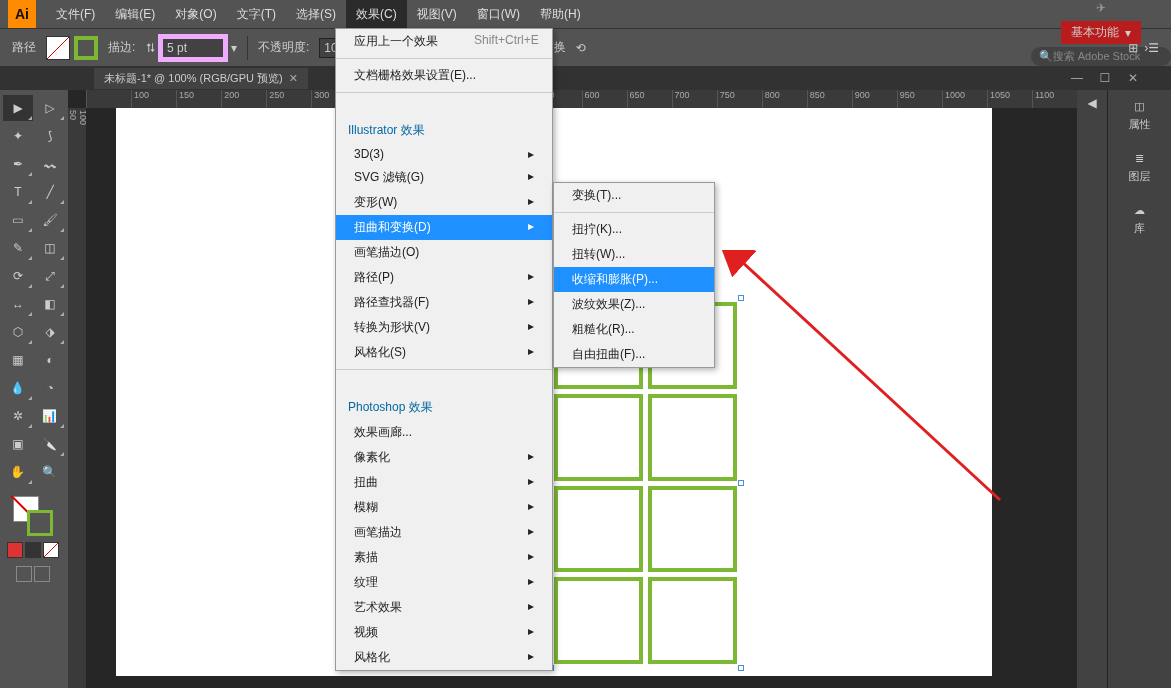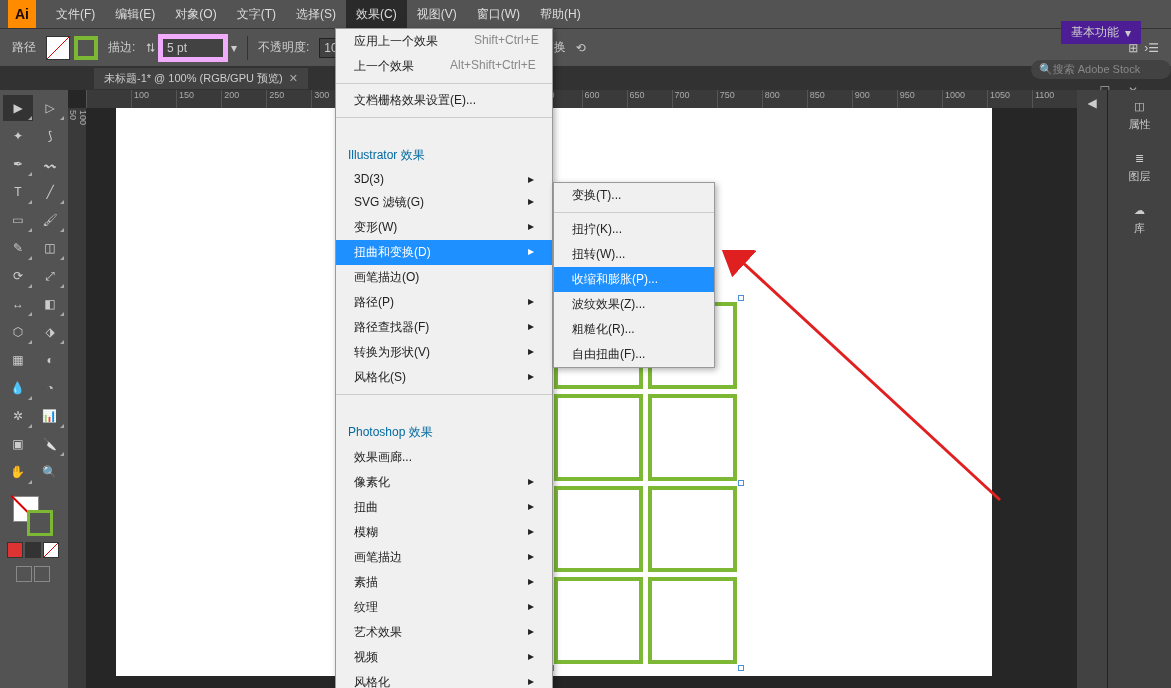--- a/index.html
+++ b/index.html
@@ -5,21 +5,21 @@
 * { margin: 0; padding: 0; box-sizing: border-box; font-family: "Microsoft YaHei", sans-serif; }
 body { background: #323232; color: #ccc; font-size: 12px; overflow: hidden; width: 1171px; height: 688px; position: relative; }
 
 
 .menubar { height: 28px; background: #535353; display: flex; align-items: center; padding-left: 8px; }
 .logo { width: 28px; height: 28px; background: #ff8c00; display: flex; align-items: center; justify-content: center; color: #1a0a00; font-weight: bold; font-size: 14px; margin-right: 10px; }
 .menu-item { padding: 0 10px; color: #ddd; line-height: 28px; cursor: pointer; }
 .menu-item.active { background: #2a2a2a; }
 .menubar-right { margin-left: auto; display: flex; align-items: center; flex-direction: column; }
 .menubar-icon { width: 24px; height: 20px; margin: 0 3px; display: flex; align-items: center; justify-content: center; color: #999; }
-.workspace-select { background: #4c1d95; padding: 3px 10px; color: #ccc; margin: 16px 8px; display: flex; align-items: center; }
+.workspace-select { background: #b91c1c; padding: 3px 10px; color: #ccc; margin: 3px 8px; display: flex; align-items: center; }
 .search-box { background: #424242; border-radius: 10px; padding: 2px 8px; color: #888; width: 140px; font-size: 11px; display: flex; align-items: center; }
 .win-controls { display: flex; margin-left: 8px; }
 .win-btn { width: 28px; height: 24px; display: flex; align-items: center; justify-content: center; color: #aaa; }
 
 
 .controlbar { height: 38px; background: #535353; border-top: 1px solid #333; display: flex; align-items: center; padding: 0 12px; gap: 10px; }
 .control-label { color: #ccc; }
 .swatch-pair { display: flex; gap: 4px; }
 .swatch { width: 24px; height: 24px; border: 1px solid #333; }
 .stroke-input { display: flex; align-items: center; gap: 3px; }
@@ -305,24 +305,20 @@
       <span>库</span>
     </div>
   </div>
 </div>
 
 <div class="dropdown menu1">
   <div class="dd-item">
       <span>应用上一个效果</span>
       <span class="dd-shortcut">Shift+Ctrl+E</span>
     </div>
-  <div class="dd-item">
-      <span>上一个效果</span>
-      <span class="dd-shortcut">Alt+Shift+Ctrl+E</span>
-    </div>
   <div class="dropdown-section-break"></div>
   <div class="dd-item">
       <span>文档栅格效果设置(E)...</span>
     </div>
   <div class="dropdown-section-break"></div>
   <div class="dd-header">Illustrator 效果</div>
   <div class="dd-item">
       <span>3D(3)</span>
       <span class="dd-arrow">▸</span>
     </div>

